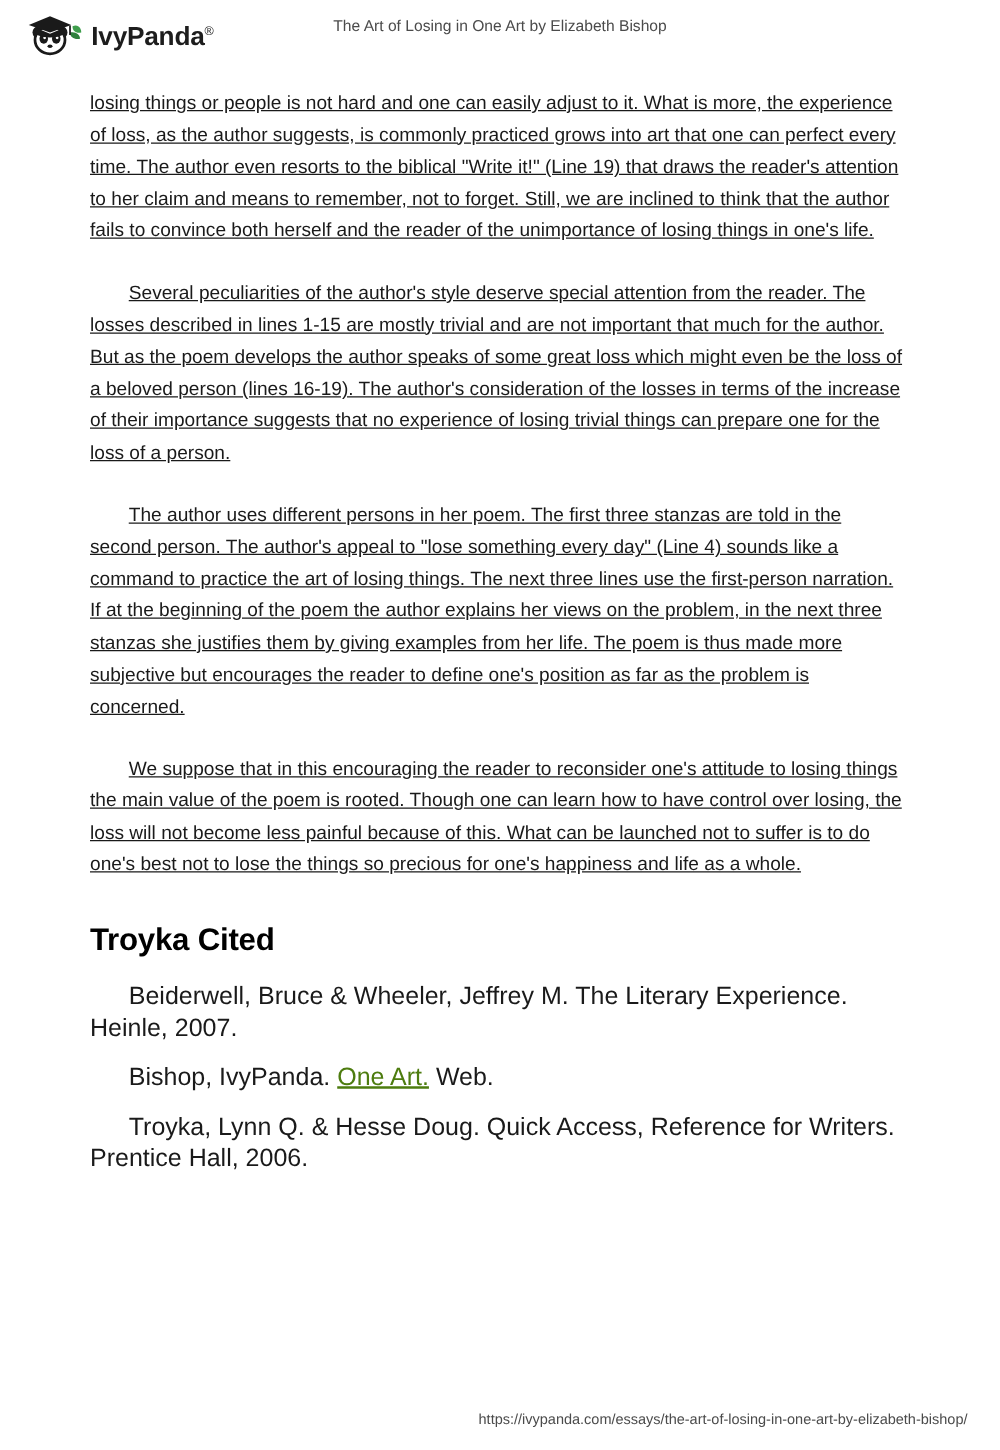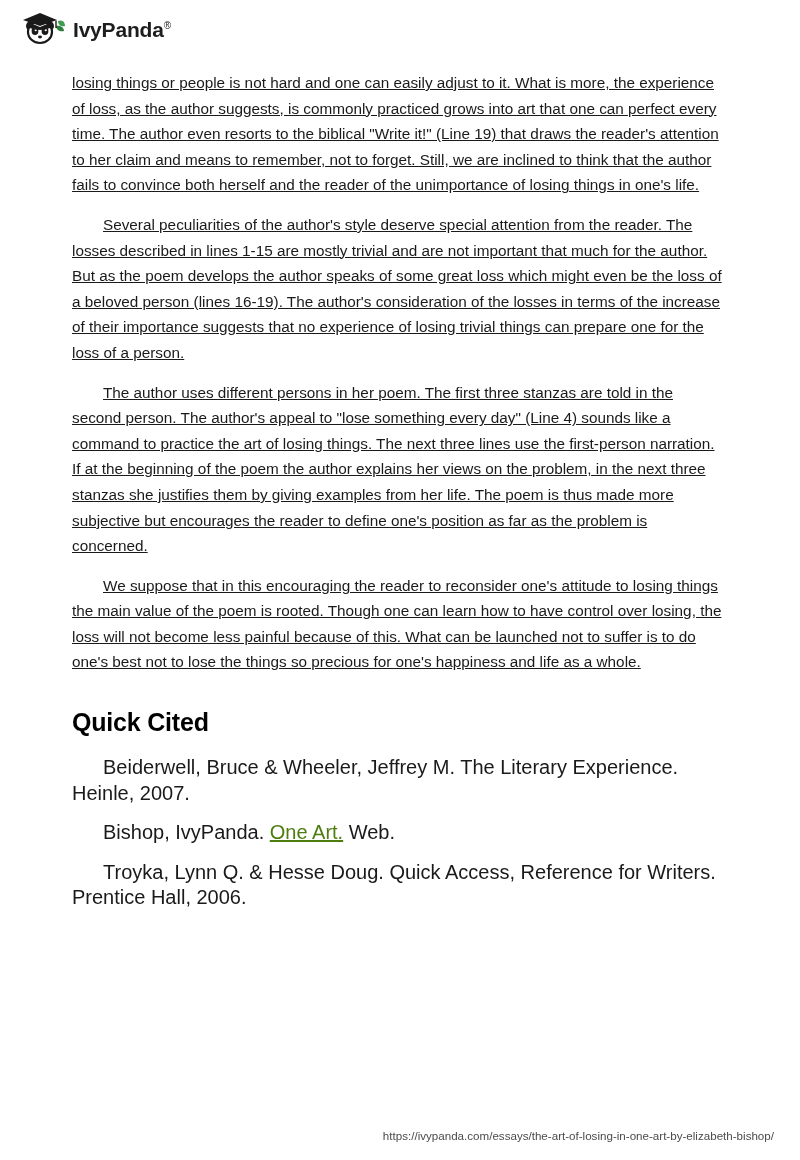--- a/index.html
+++ b/index.html
@@ -81,21 +81,21 @@
     line-height: 25.6px;
     color: #1a1a1a;
     text-indent: 31px;
     font-family: "Liberation Sans", sans-serif;
     text-decoration: underline;
   }
   p.para.first {
     text-indent: 0;
   }
   p.para + p.para {
-    margin-top: 14px;
+    margin-top: 24px;
   }
 
   h2.works-cited {
     font-size: 25px;
     font-weight: bold;
     margin: 33px 0 18px 0;
     color: #000000;
     font-family: "Liberation Sans", sans-serif;
     letter-spacing: -0.2px;
   }
@@ -152,30 +152,31 @@
           <circle cx="23.7" cy="18.2" r="1.1" fill="#ffffff"></circle>
           <ellipse cx="18" cy="25" rx="2" ry="1.4" fill="#1a1a1a"></ellipse>
 
           <path d="M18 1 L35 8 L18 14 L1 8 Z" fill="#1a1a1a"></path>
           <path d="M6 10 L6 15 C6 15 11 18 18 18 C25 18 30 15 30 15 L30 10 L18 15 Z" fill="#1a1a1a"></path>
           <path d="M34 8.4 L34 16" stroke="#1a1a1a" stroke-width="1.4" fill="none"></path>
         </svg>
       </span>
       <span class="brand-text"><span>IvyPanda</span><sup>®</sup></span>
     </div>
+    <div class="header-title">The Art of Losing in One Art by Elizabeth Bishop</div>
   </div>
 
   <div class="content">
 
     <p class="para first">losing things or people is not hard and one can easily adjust to it. What is more, the experience of loss, as the author suggests, is commonly practiced grows into art that one can perfect every time. The author even resorts to the biblical "Write it!" (Line 19) that draws the reader's attention to her claim and means to remember, not to forget. Still, we are inclined to think that the author fails to convince both herself and the reader of the unimportance of losing things in one's life.</p>
     <p class="para">Several peculiarities of the author's style deserve special attention from the reader. The losses described in lines 1-15 are mostly trivial and are not important that much for the author. But as the poem develops the author speaks of some great loss which might even be the loss of a beloved person (lines 16-19). The author's consideration of the losses in terms of the increase of their importance suggests that no experience of losing trivial things can prepare one for the loss of a person.</p>
     <p class="para">The author uses different persons in her poem. The first three stanzas are told in the second person. The author's appeal to "lose something every day" (Line 4) sounds like a command to practice the art of losing things. The next three lines use the first-person narration. If at the beginning of the poem the author explains her views on the problem, in the next three stanzas she justifies them by giving examples from her life. The poem is thus made more subjective but encourages the reader to define one's position as far as the problem is concerned.</p>
     <p class="para">We suppose that in this encouraging the reader to reconsider one's attitude to losing things the main value of the poem is rooted. Though one can learn how to have control over losing, the loss will not become less painful because of this. What can be launched not to suffer is to do one's best not to lose the things so precious for one's happiness and life as a whole.</p>
 
-    <h2 class="works-cited">Quick Cited</h2>
+    <h2 class="works-cited">Troyka Cited</h2>
 
     <div class="citation">
       <span>Beiderwell, Bruce &amp; Wheeler, Jeffrey M. The Literary Experience. Heinle, 2007.</span>
     </div>
     <div class="citation">
       <span>Bishop, IvyPanda. </span><a class="cite-link" href="#">One Art.</a><span> Web.</span>
     </div>
     <div class="citation">
       <span>Troyka, Lynn Q. &amp; Hesse Doug. Quick Access, Reference for Writers. Prentice Hall, 2006.</span>
     </div>

